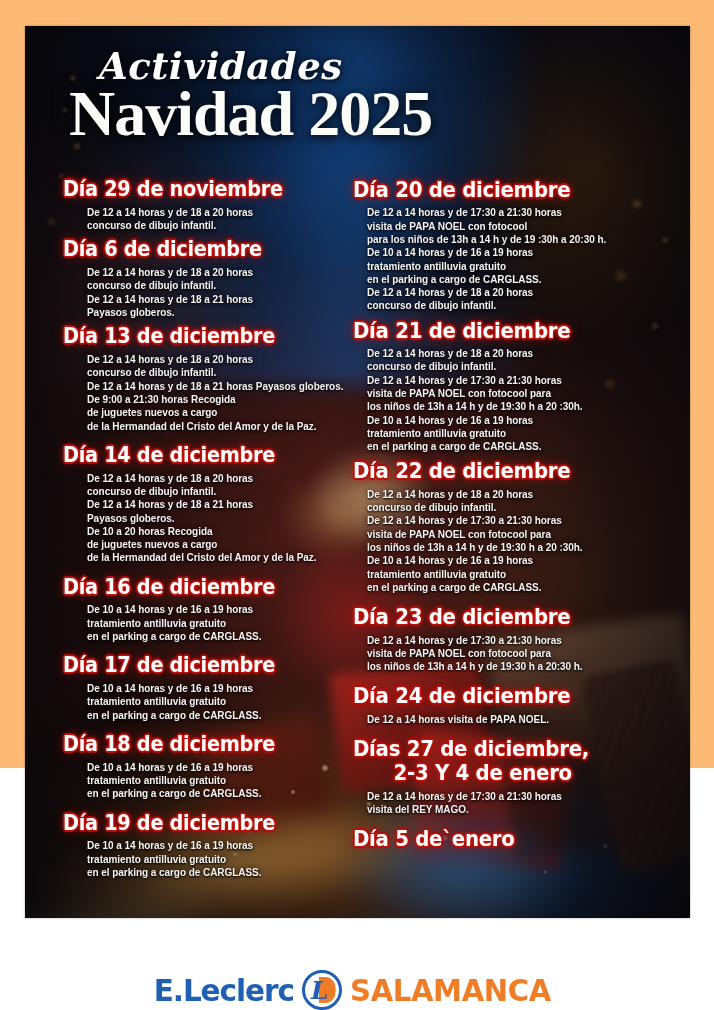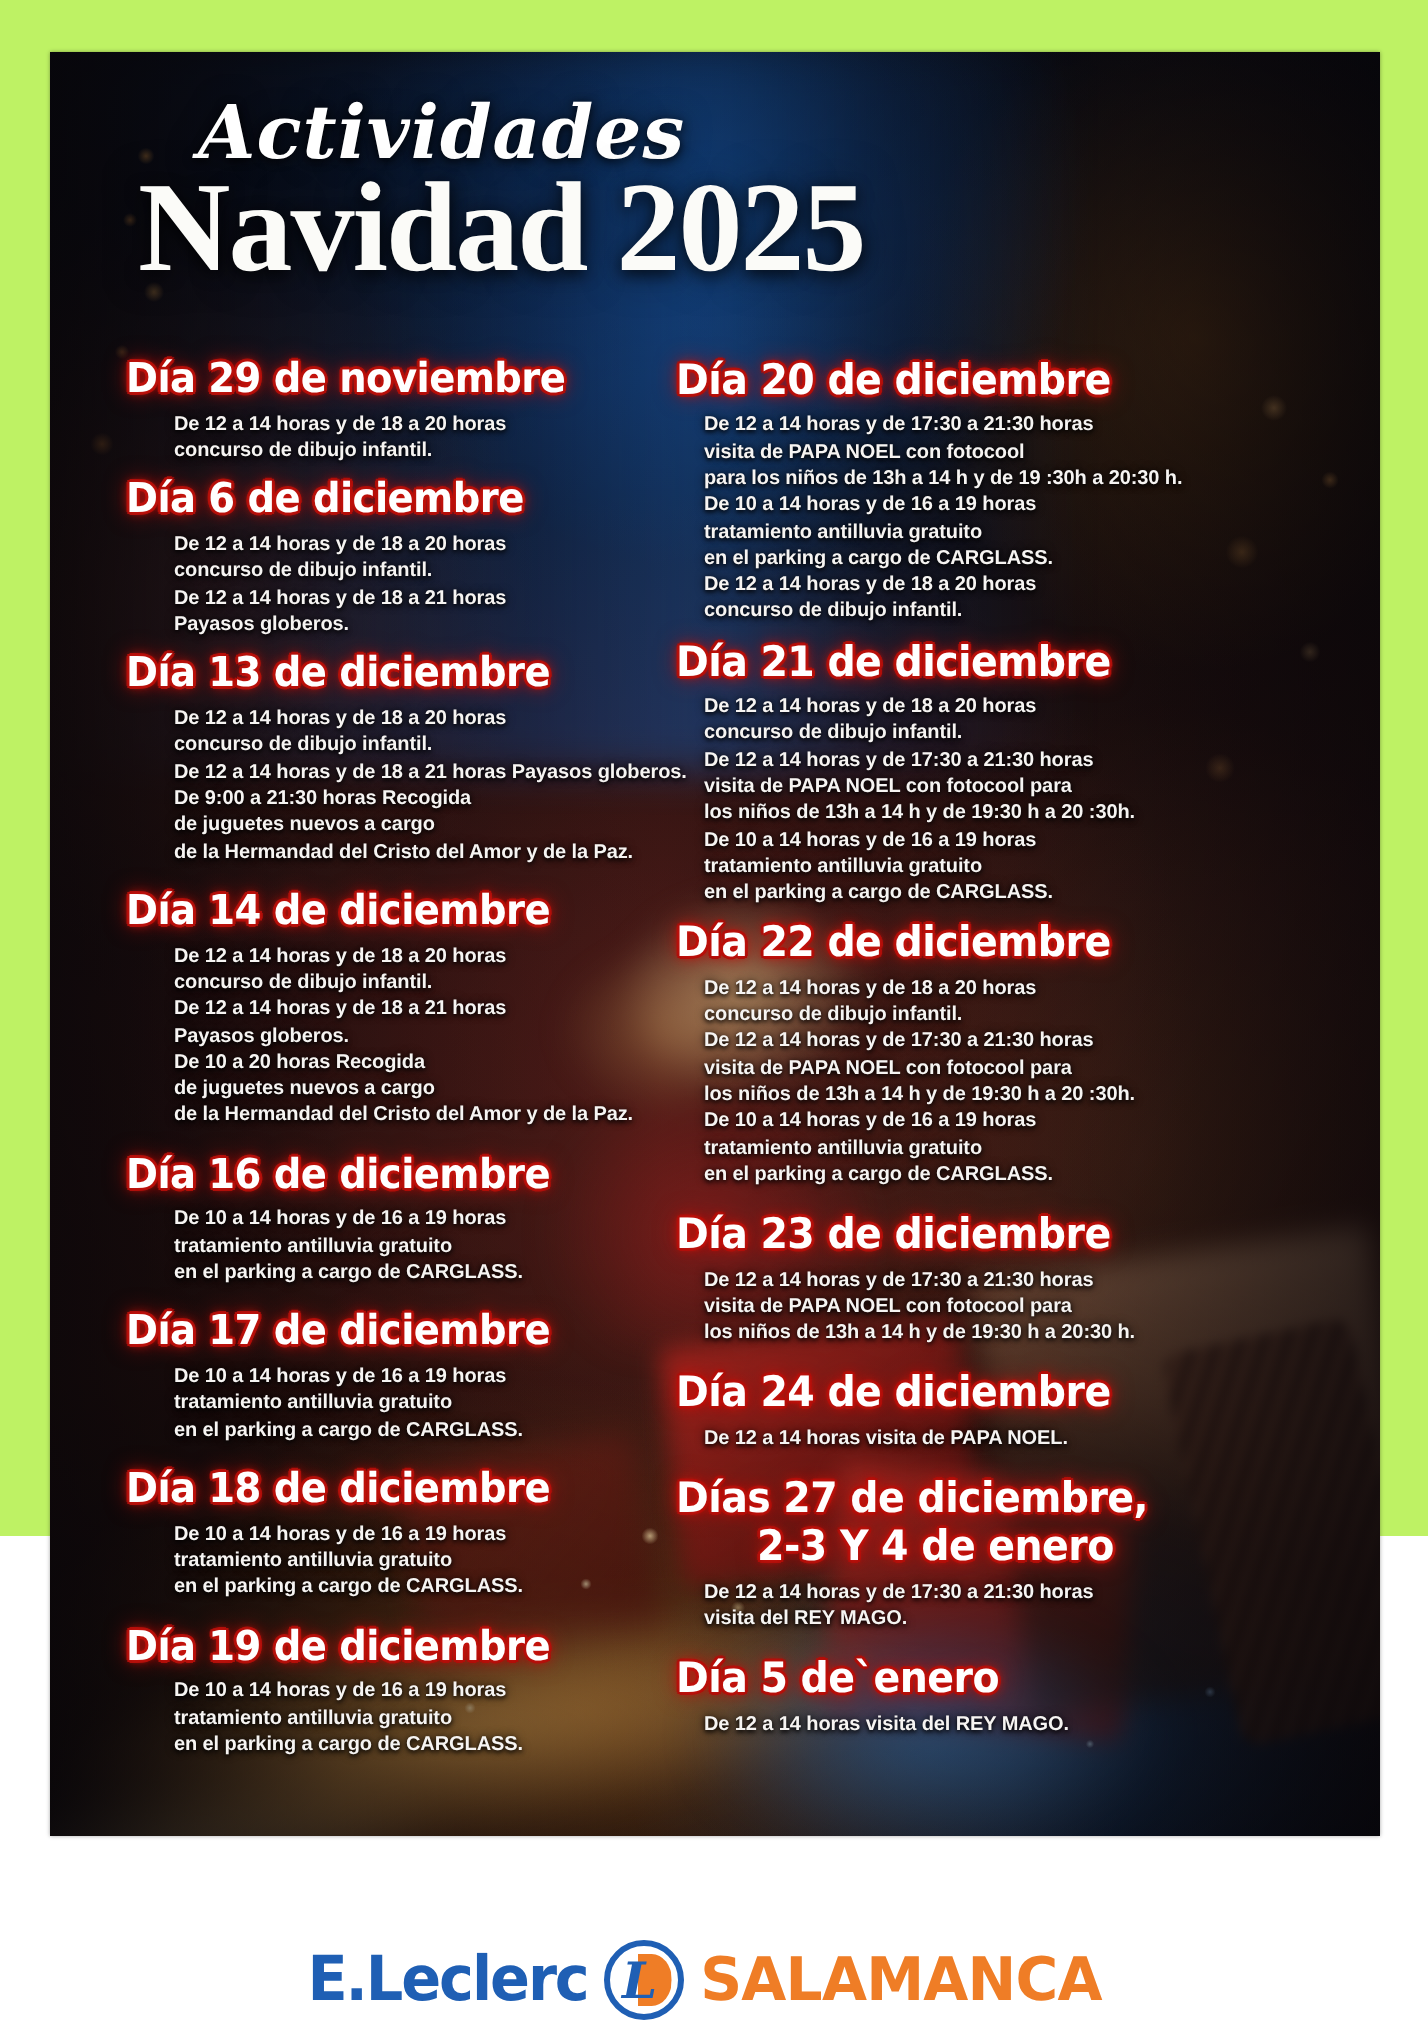--- a/index.html
+++ b/index.html
@@ -7,21 +7,21 @@
   body{
     width:714px;height:1010px;
     background:#ffffff;
     font-family:"Liberation Sans",sans-serif;
     overflow:hidden;
     position:relative;
   }
   #page{
     position:absolute;inset:0;
     width:714px;height:768px;
-    background:#bef264;
+    background:#fdba74;
   }
 
   
   .poster{
     position:absolute;
     left:25px;top:26px;
     width:665px;height:892px;
     overflow:hidden;
     background:#100a08;
     box-shadow:0 0 2px rgba(0,0,0,.35);
@@ -171,21 +171,21 @@
     line-height:1.02;
     text-shadow:0 2px 8px rgba(0,0,0,.8), 0 0 20px rgba(0,0,0,.5);
   }
 
   
   .columns{
     position:absolute;left:0;top:152px;width:665px;height:720px;z-index:6;
   }
   .col{position:absolute;top:0;}
   .col-left{left:38px;width:290px;}
-  .col-right{left:313px;width:316px;}
+  .col-right{left:328px;width:316px;}
 
   .entry{margin-bottom:3px;}
 
   .day-head{
     font-family:"DejaVu Sans",sans-serif;
     font-weight:bold;
     font-size:20.5px;
     color:#ffffff;
     line-height:1.16;
     letter-spacing:-.3px;
@@ -432,21 +432,20 @@
         </div>
 
         <div class="entry gap-m">
           <div class="day-head"><span>Días 27 de diciembre,</span><span class="head-l2">2-3 Y 4 de enero</span></div>
           <div class="day-body">De 12 a 14 horas y de 17:30 a 21:30 horas
 visita del REY MAGO.</div>
         </div>
 
         <div class="entry">
           <div class="day-head">Día 5 de`enero</div>
-          <div class="day-body">De 12 a 14 horas visita del REY MAGO.</div>
         </div>
 
       </div>
 
     </div>
   </div>
 
   <div class="footer">
     <div class="logo">
       <span class="logo-leclerc">E.Leclerc</span>

